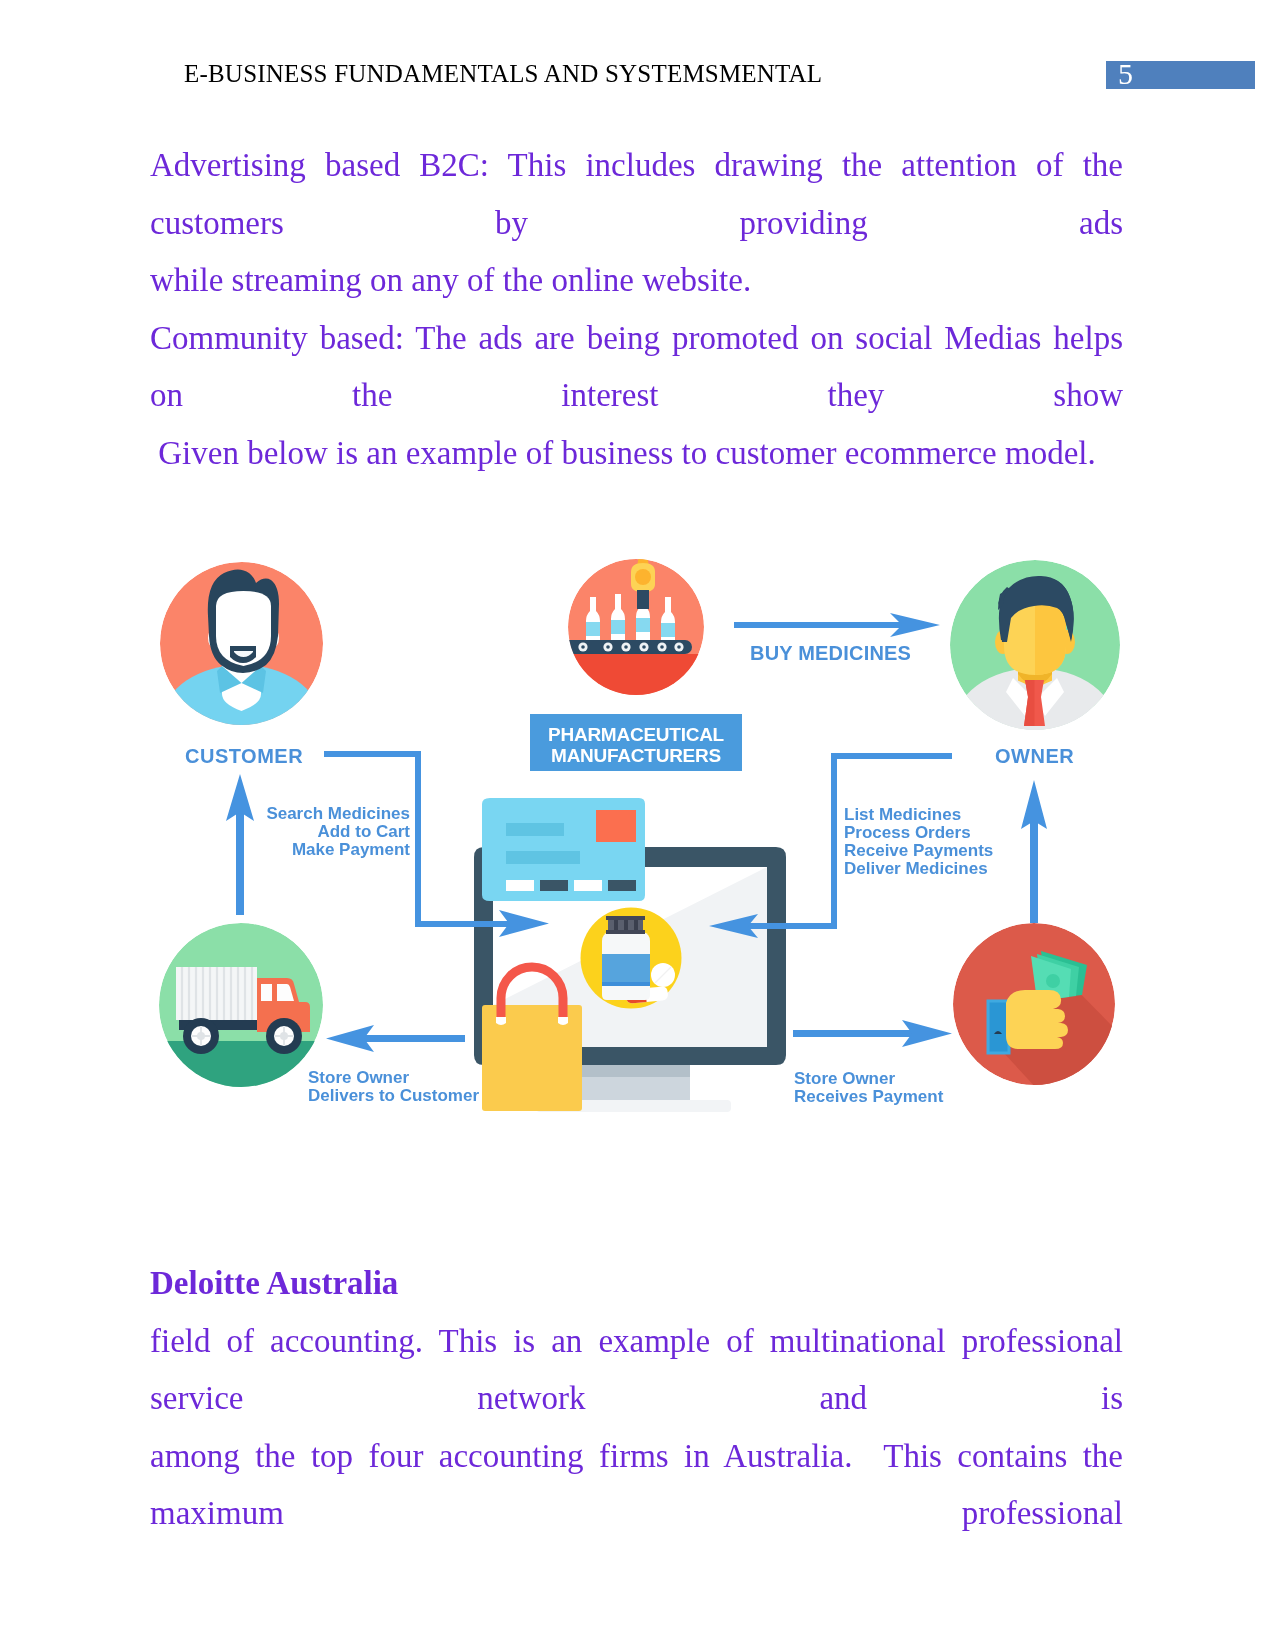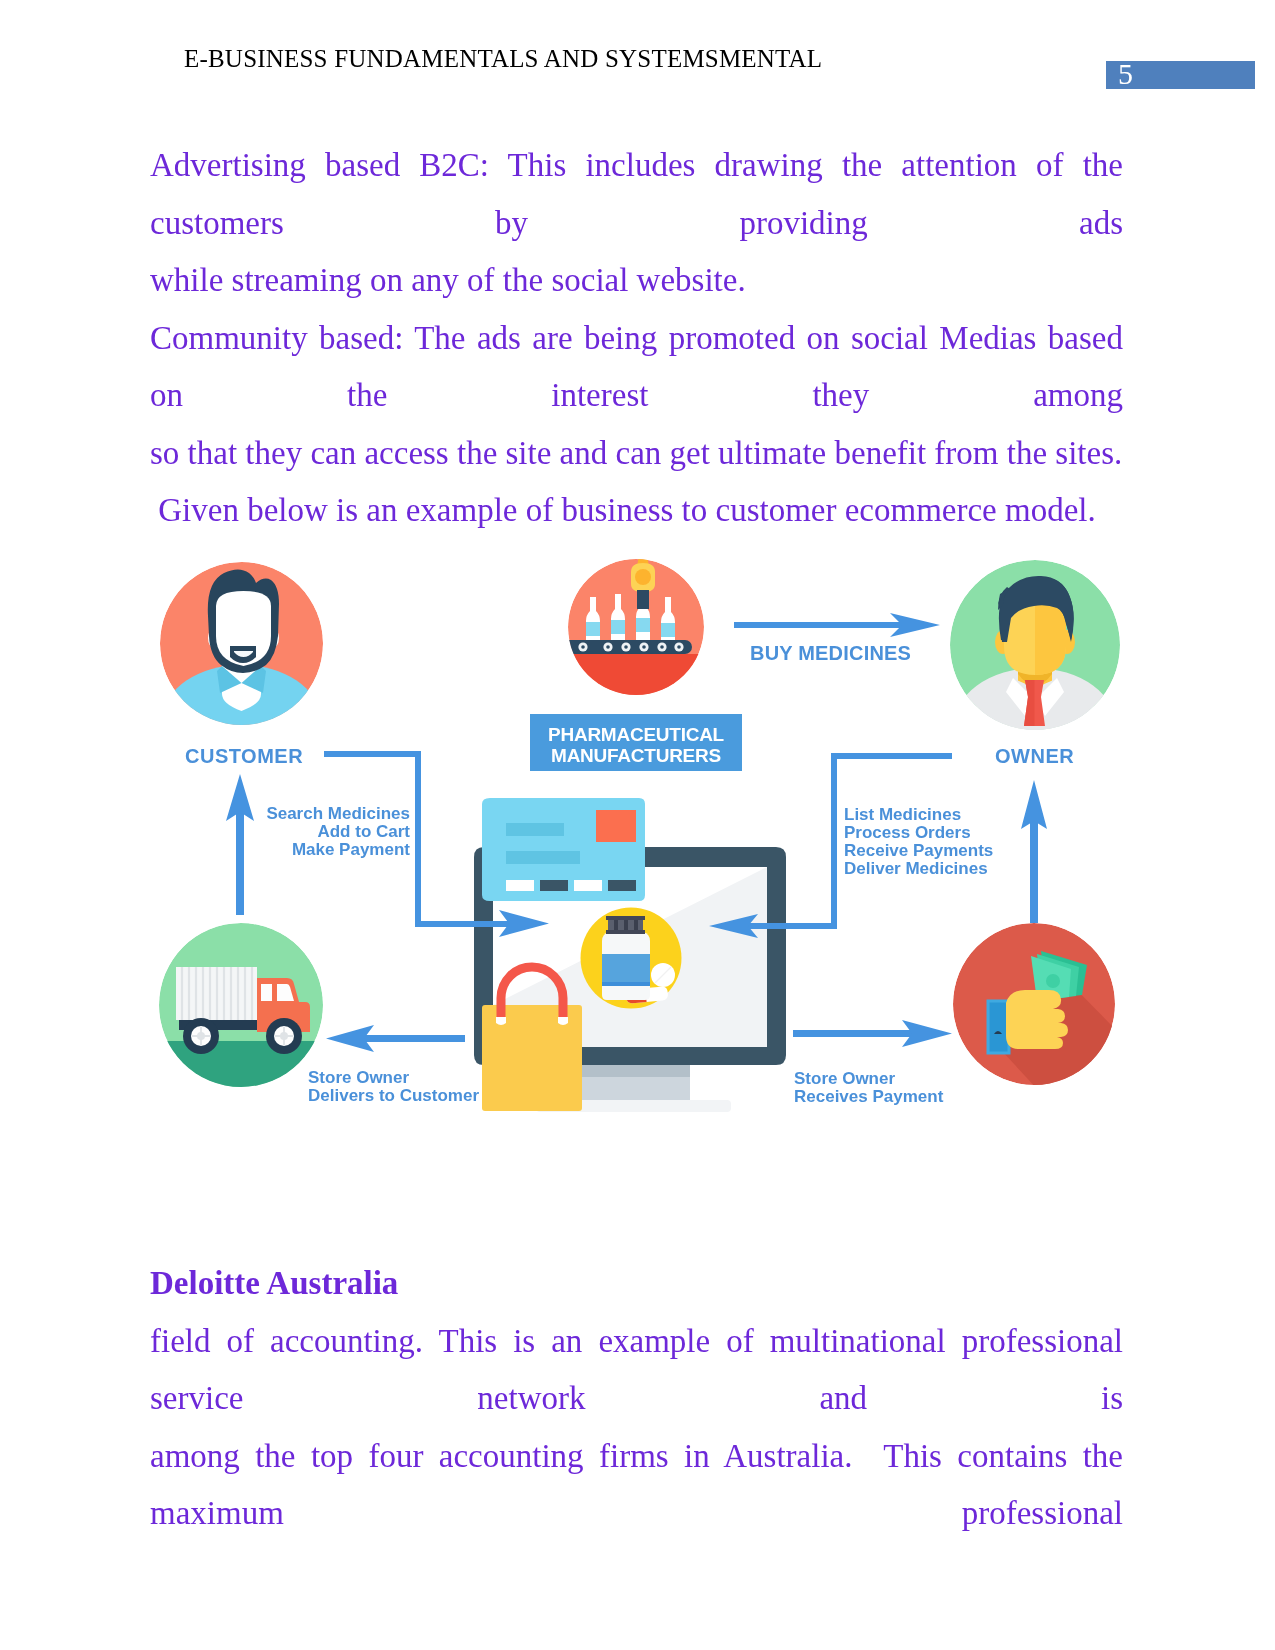--- a/index.html
+++ b/index.html
@@ -1,18 +1,18 @@
 <!DOCTYPE html>
 <html><head>
 <meta charset="utf-8">
 <style>
   html,body{margin:0;padding:0;}
   body{width:1275px;height:1650px;background:#ffffff;font-family:"Liberation Serif",serif;position:relative;overflow:hidden;}
   .page{position:absolute;left:0;top:0;width:1275px;height:1650px;}
-  .hdr-title{position:absolute;left:184px;top:45px;font-size:25px;color:#000;letter-spacing:0.2px;white-space:nowrap;}
+  .hdr-title{position:absolute;left:184px;top:60px;font-size:25px;color:#000;letter-spacing:0.2px;white-space:nowrap;}
   .pagebadge{position:absolute;left:1106px;top:61px;width:149px;height:28px;background:#4f80bd;}
   .pagebadge span{position:absolute;left:12px;top:-4px;font-size:30px;color:#ffffff;}
   .body-text{position:absolute;left:150px;width:973px;font-size:33px;line-height:57.5px;color:#6d28d9;text-align:justify;}
   .body-text p{margin:0;}
   .body-text p.j{text-align:justify;text-align-last:justify;}
   .body-text p.l{text-align:left;}
   .bold{font-weight:bold;}
   .figwrap{position:absolute;left:150px;top:555px;width:980px;height:560px;}
   .figsvg{display:block;}
   .lbl{font-family:"Liberation Sans",sans-serif;font-weight:bold;fill:#4a90d9;}
@@ -25,23 +25,22 @@
 <body>
 
 <div class="page">
   <div class="hdr-title">E-BUSINESS FUNDAMENTALS AND SYSTEMSMENTAL</div>
   <div class="pagebadge">
       <span>5</span>
     </div>
 
   <div class="body-text" style="top:137px">
     <p class="j">Advertising based B2C: This includes drawing the attention of the customers by providing ads</p>
-    <p class="l">while streaming on any of the social website.</p>
-    <p class="j">Community based: The ads are being promoted on social Medias based on the interest they among</p>
-    <p class="l">so that they can access the site and can get ultimate benefit from the sites.</p>
+    <p class="l">while streaming on any of the online website.</p>
+    <p class="j">Community based: The ads are being promoted on social Medias helps on the interest they show</p>
     <p class="l">&nbsp;Given below is an example of business to customer ecommerce model.</p>
   </div>
 
   <div class="figwrap">
   <svg class="figsvg" viewBox="0 0 980 560" width="980" height="560">
     <defs>
       <clipPath id="clipCust">
             <circle cx="81.5" cy="81.5" r="81.5"></circle>
           </clipPath>
       <clipPath id="clipOwn">

